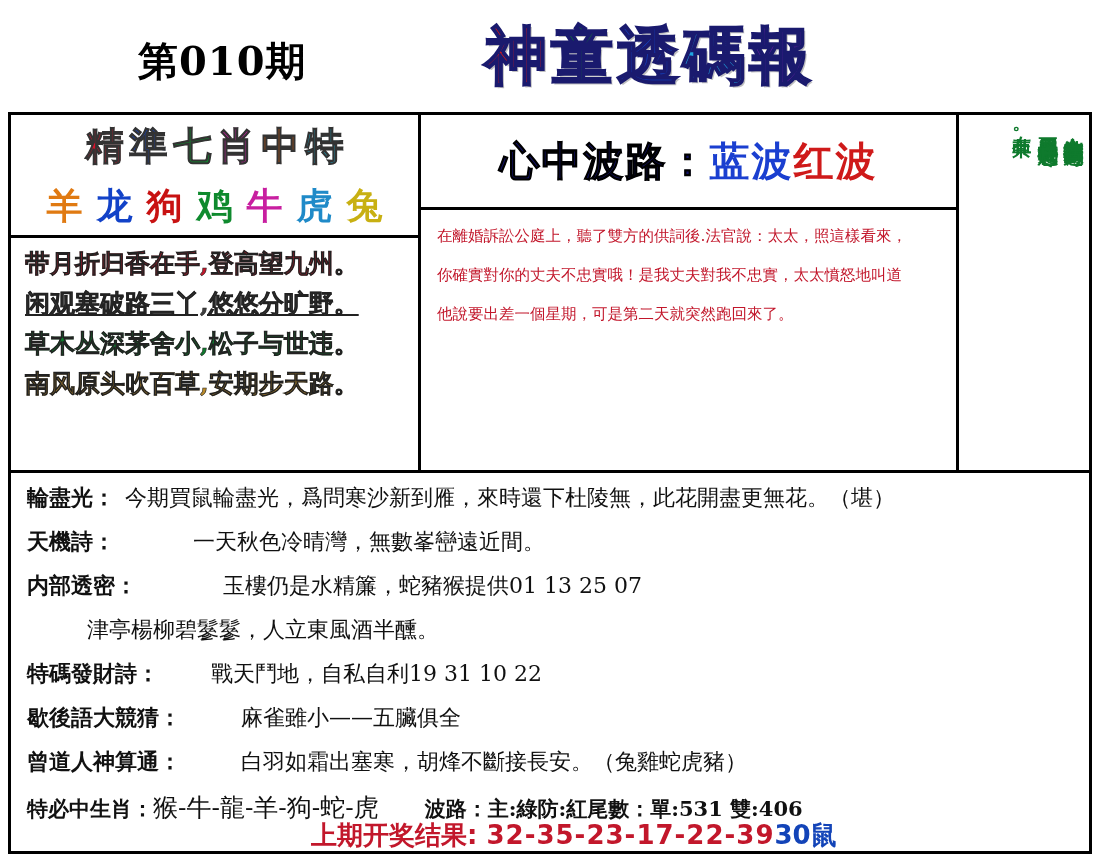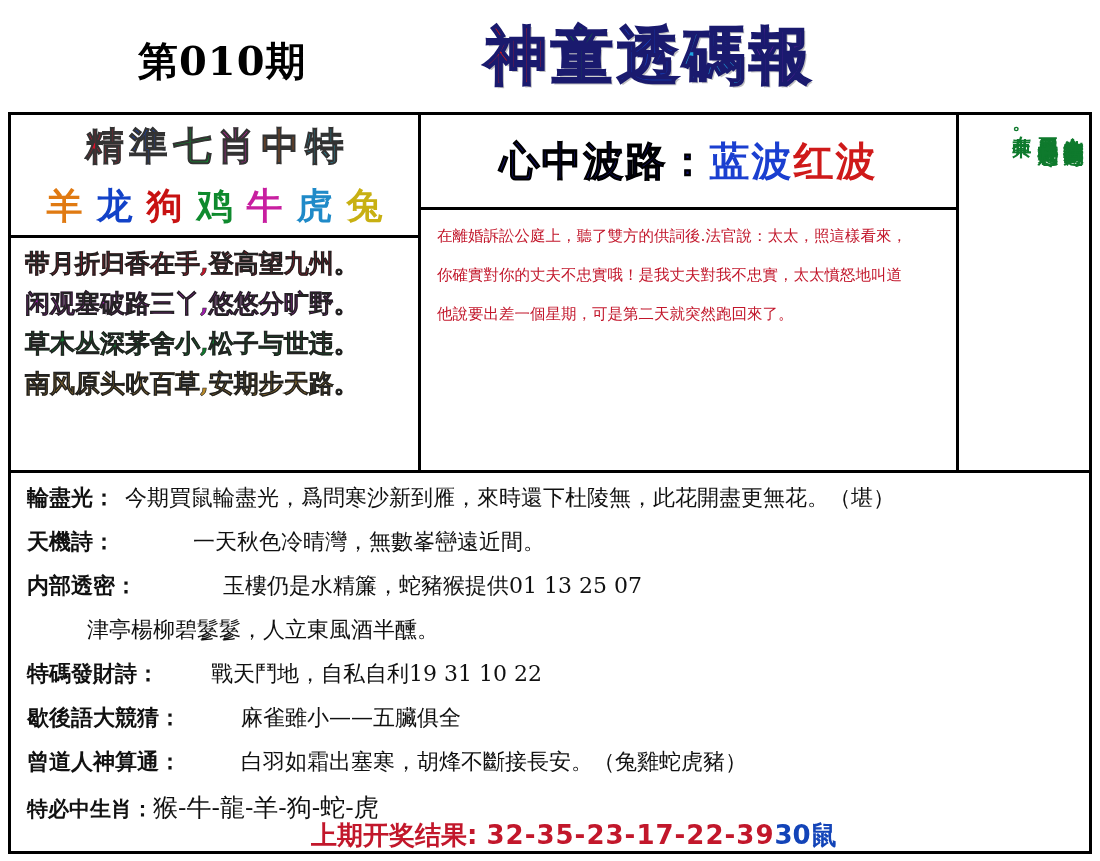--- a/index.html
+++ b/index.html
@@ -67,21 +67,21 @@
   }
   .z1{color:#e07a12;} .z2{color:#1242c8;} .z3{color:#c81212;}
   .z4{color:#0f8a2e;} .z5{color:#c81fa0;} .z6{color:#1f8ac8;} .z7{color:#c8b012;}
 
   .poem{flex:1;padding:12px 10px 0 14px;}
   .poem-line{
     font-size:25px;font-weight:bold;line-height:1.08;margin-bottom:13px;
     font-family:"DejaVu Serif","Liberation Serif",serif;
     -webkit-text-stroke:.6px #222;
   }
-  .p1{color:#c2172b;} .p2{color:#a21caf;} .p3{color:#b98a2a;} .p4{color:#0f7a2d;}
+  .p1{color:#c2172b;} .p2{color:#404040;text-decoration:underline;} .p3{color:#b98a2a;} .p4{color:#0f7a2d;}
 
   
   .wave-head{
     height:92px;display:flex;align-items:center;justify-content:center;
     border-bottom:3px solid #000;
   }
   .wave-title{
     font-size:40px;font-weight:bold;letter-spacing:2px;
     font-family:"DejaVu Sans","Liberation Sans",sans-serif;
   }
@@ -225,20 +225,21 @@
       </div>
       <div class="brow">
         <span class="blabel">曾道人神算通：</span>
         <span class="bvalue ind-4">白羽如霜出塞寒，胡烽不斷接長安。（兔雞蛇虎豬）</span>
       </div>
 
       <div class="lastrow">
         <span class="blabel">特必中生肖：</span>
         <span class="bvalue">猴-牛-龍-羊-狗-蛇-虎</span>
         <span class="gap"></span>
+        <span class="blabel">波路：主:綠防:紅尾數：單:531 雙:406</span>
       </div>
 
       <div class="result">
         <span class="r-lab">上期开奖结果:</span>
         <span class="r-num">32-35-23-17-22-39</span><span class="r-tail">30鼠</span>
       </div>
 
     </div>
 
   </div>

